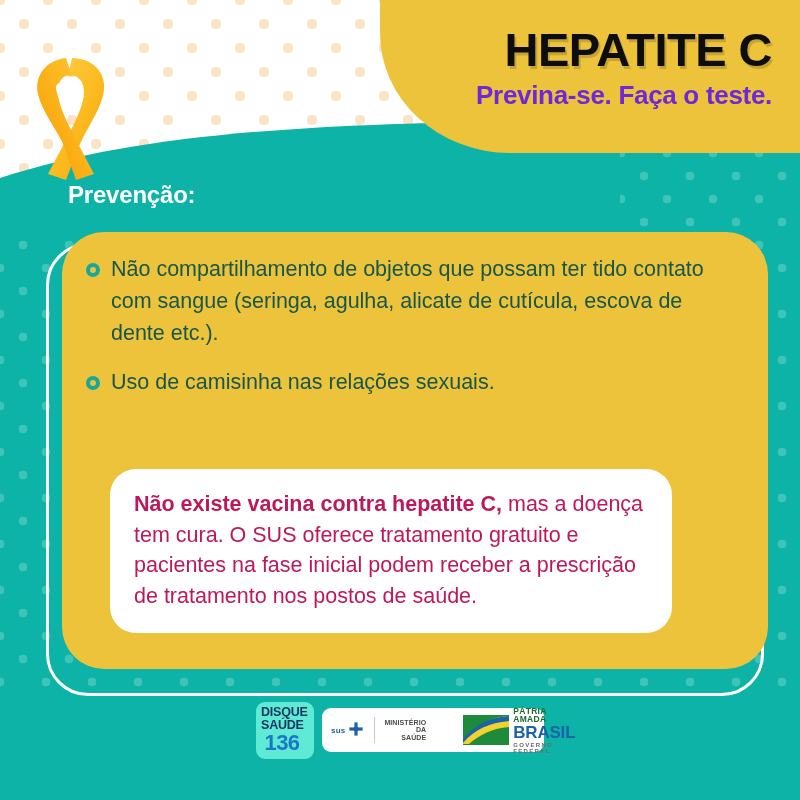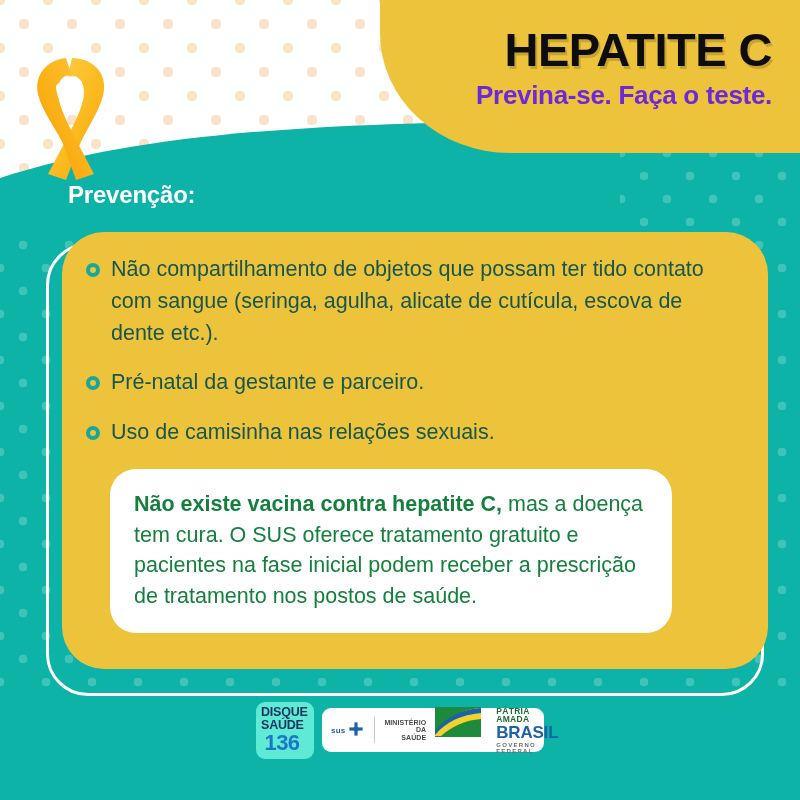--- a/index.html
+++ b/index.html
@@ -188,21 +188,21 @@
     width: 562px;
     padding: 20px 24px 22px 24px;
     background: #ffffff;
     border-radius: 26px;
     z-index: 11;
     box-sizing: border-box;
   }
   .callout-text {
     font-size: 21.5px;
     line-height: 1.42;
-    color: #15803d;
+    color: #be185d;
   }
   .callout-text b {
     font-weight: bold;
   }
 
   
   .footer {
     position: absolute;
     left: 0; top: 702px;
     width: 800px;
@@ -268,21 +268,23 @@
     width: 58px;
   }
   .ministerio div {
     font-size: 7px;
     font-weight: bold;
     color: #4a4a4a;
     letter-spacing: 0.1px;
   }
   .brasil-logo {
     display: flex;
-    gap: 15px;
+    align-items: center;
+    gap: 4px;
+    margin-left: 28px;
   }
   .brasil-flag {
     width: 46px; height: 30px;
     flex: none;
   }
   .brasil-text {
     line-height: 1.0;
   }
   .patria {
     font-size: 8.5px;
@@ -350,24 +352,20 @@
 
   <div class="panel">
 
     <div class="bullets">
       <div class="bullet-row">
         <div class="bullet-dot"></div>
         <div class="bullet-text">Não compartilhamento de objetos que possam ter tido contato com sangue (seringa, agulha, alicate de cutícula, escova de dente etc.).</div>
       </div>
       <div class="bullet-row">
         <div class="bullet-dot"></div>
-        <div class="bullet-text">Pré-natal da gestante e parceiro.</div>
-      </div>
-      <div class="bullet-row">
-        <div class="bullet-dot"></div>
         <div class="bullet-text">Uso de camisinha nas relações sexuais.</div>
       </div>
     </div>
 
     <div class="callout">
       <div class="callout-text"><b>Não existe vacina contra hepatite C,</b><span> mas a doença tem cura. O SUS oferece tratamento gratuito e pacientes na fase inicial podem receber a prescrição de tratamento nos postos de saúde.</span></div>
     </div>
 
   </div>
 

